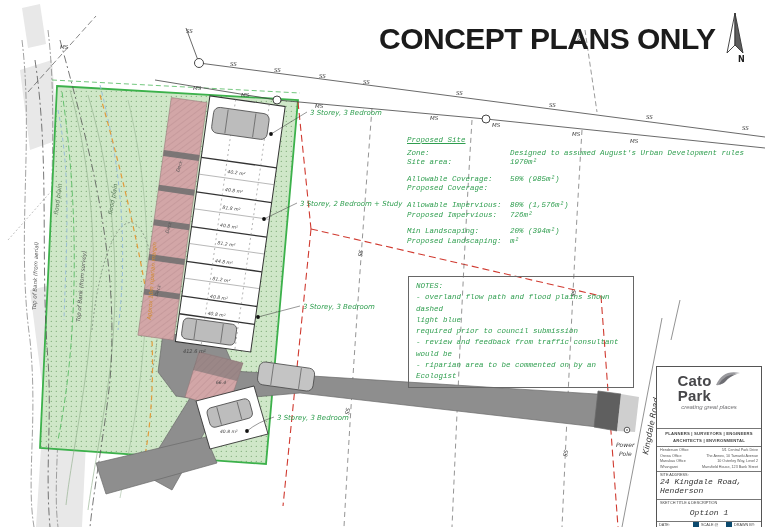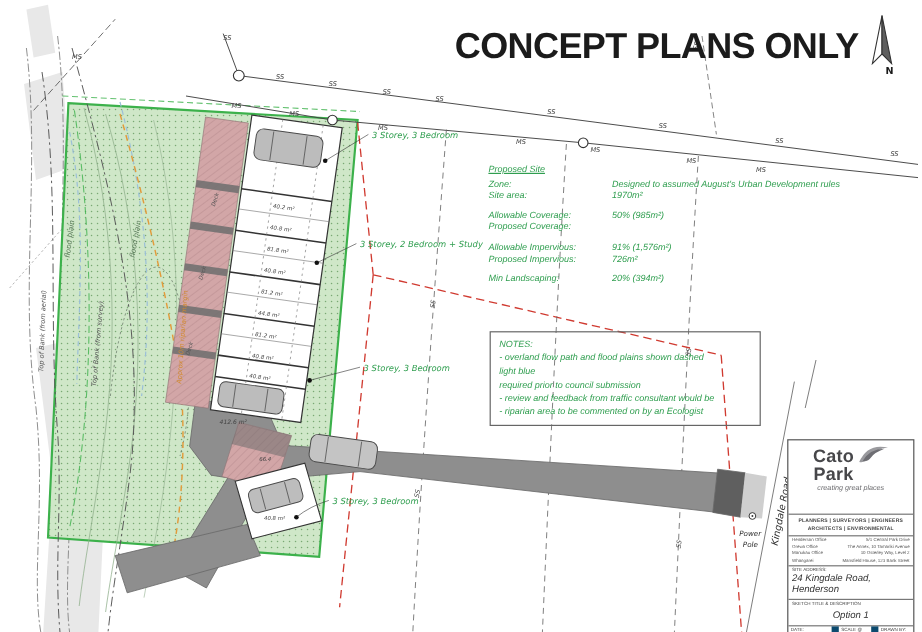--- a/index.html
+++ b/index.html
@@ -1,19 +1,19 @@
 <!DOCTYPE html>
 <html><head>
 <meta charset="utf-8">
 <style>
   html,body{margin:0;padding:0;background:#fff;}
   #screen{position:relative;width:768px;height:527px;background:#ffffff;overflow:hidden;
           font-family:"Liberation Sans",sans-serif;}
   #plan-svg{position:absolute;left:0;top:0;}
-  .hw{font-family:Liberation Sans, sans-serif;font-style:italic;}
+  .hw{font-family:Liberation Mono, monospace;font-style:italic;}
   
   .big-title{position:absolute;left:379px;top:22px;font-size:30px;font-weight:800;
              letter-spacing:-0.5px;color:#1b1b1b;white-space:nowrap;}
   
   .ps{position:absolute;left:407px;top:136px;width:345px;font-size:7.5px;color:#2f9e4f;line-height:1.28;}
   .ps-heading{text-decoration:underline;margin-bottom:3px;}
   .ps-row{display:flex;align-items:flex-end;}
   .ps-label{width:103px;flex:none;}
   .ps-value{flex:1;}
   .gap{margin-top:7px;}
@@ -286,29 +286,33 @@
   </div>
   <div class="ps-row gap">
     <span class="ps-label">Allowable Coverage:</span>
     <span class="ps-value">50% (985m²)</span>
   </div>
   <div class="ps-row">
     <span class="ps-label">Proposed Coverage:</span>
   </div>
   <div class="ps-row gap">
     <span class="ps-label">Allowable Impervious:</span>
-    <span class="ps-value">91% (1,576m²)</span>
+    <span class="ps-value">80% (1,576m²)</span>
   </div>
   <div class="ps-row">
     <span class="ps-label">Proposed Impervious:</span>
     <span class="ps-value">726m²</span>
   </div>
   <div class="ps-row gap">
     <span class="ps-label">Min Landscaping:</span>
     <span class="ps-value">20% (394m²)</span>
+  </div>
+  <div class="ps-row">
+    <span class="ps-label">Proposed Landscaping:</span>
+    <span class="ps-value">m²</span>
   </div>
 </div>
 
 <div class="notes hw">
   <div>NOTES:</div>
   <div>- overland flow path and flood plains shown dashed</div>
   <div>light blue</div>
   <div>required prior to council submission</div>
   <div>- review and feedback from traffic consultant would be</div>
   <div>- riparian area to be commented on by an Ecologist</div>

